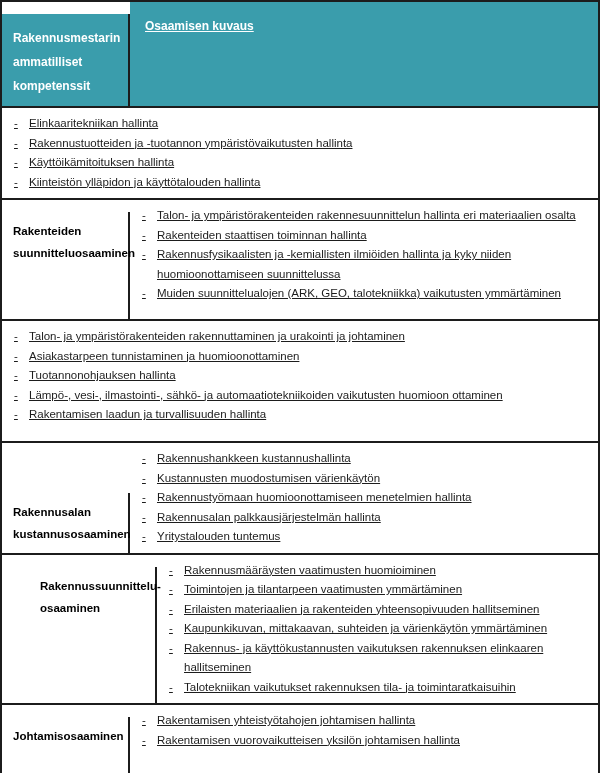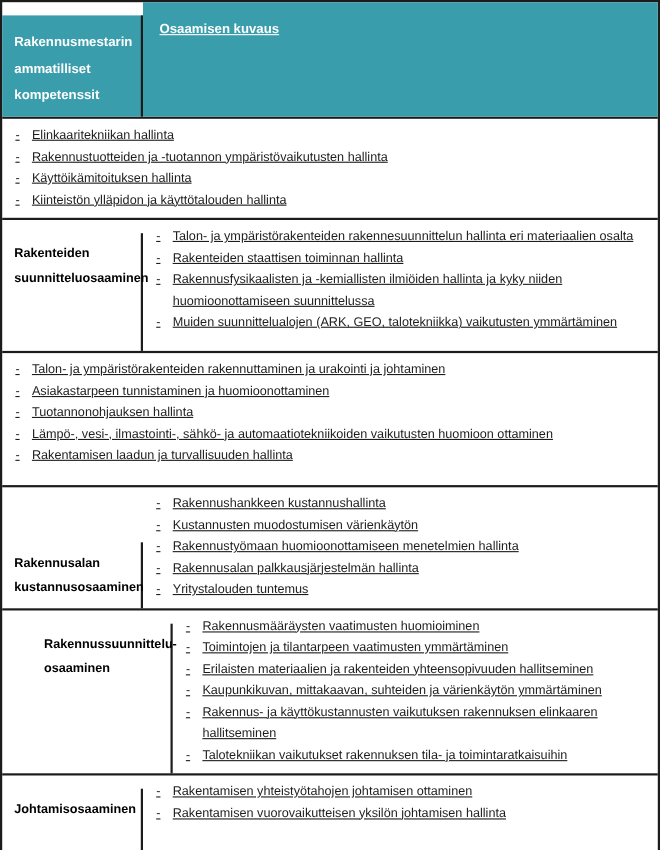--- a/index.html
+++ b/index.html
@@ -220,21 +220,21 @@
         </ul>
     </div>
   </div>
 
   <div class="row r6">
     <div class="cell-left">Johtamisosaaminen</div>
     <div class="cell-right">
       <ul class="desc">
           <li>
             <span class="dash">-</span>
-            <span class="txt">Rakentamisen yhteistyötahojen johtamisen ottaminen</span>
+            <span class="txt">Rakentamisen yhteistyötahojen johtamisen hallinta</span>
           </li>
           <li>
             <span class="dash">-</span>
             <span class="txt">Rakentamisen vuorovaikutteisen yksilön johtamisen hallinta</span>
           </li>
         </ul>
     </div>
   </div>
 
 </div>

